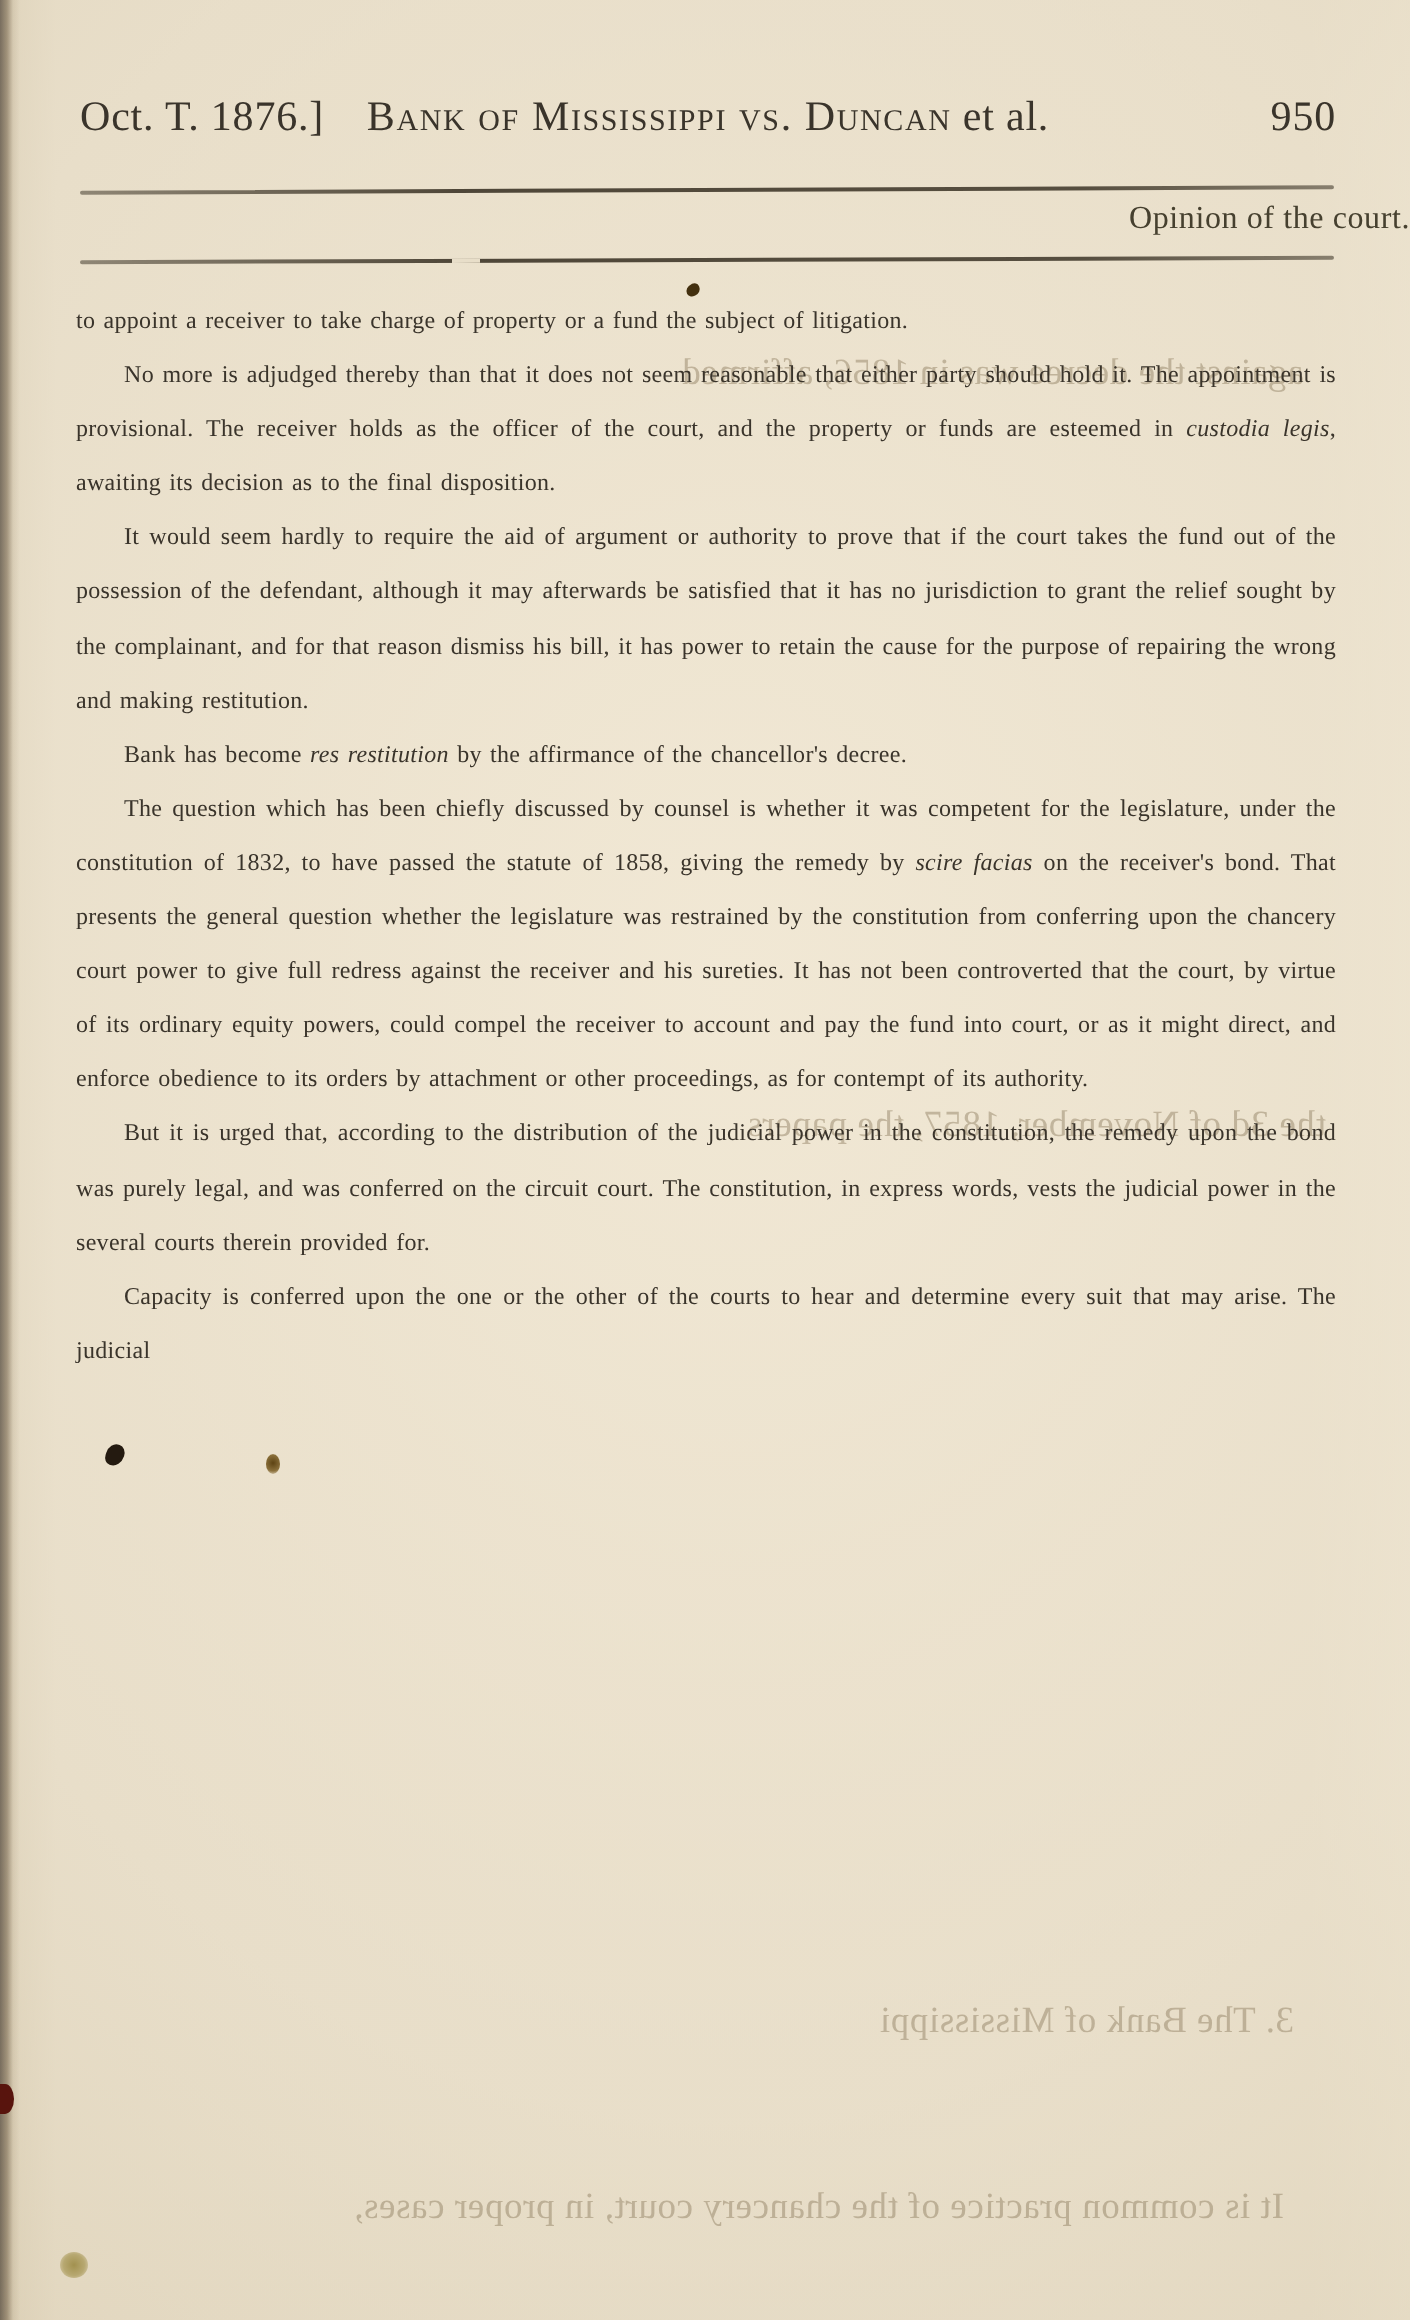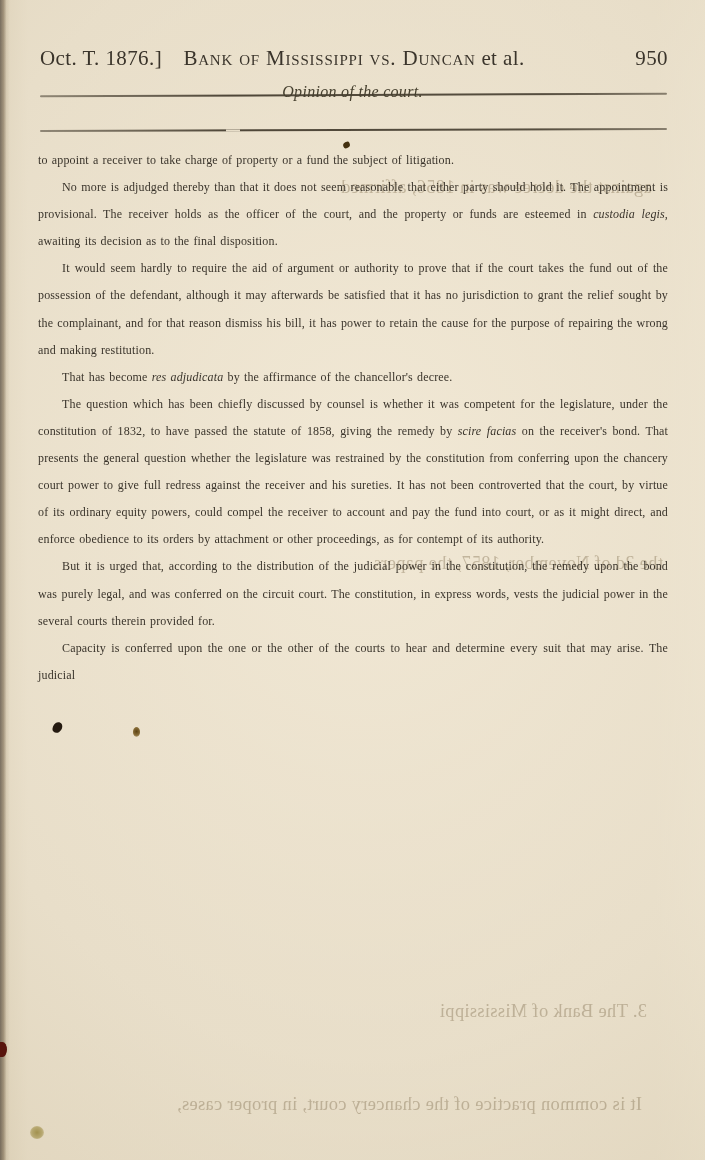--- a/index.html
+++ b/index.html
@@ -38,24 +38,23 @@
     border-radius: 1px;
   }
   .rule-1 { top: 94px; transform: rotate(-0.25deg); }
   .rule-2 { top: 129px; transform: rotate(-0.2deg); }
   .rule-2::after {
     content: ""; position: absolute; left: 186px; width: 14px; height: 2px;
     background: #e8dec9; 
   }
 
   .running-head {
-    position: absolute; top: 83px; left: 0; width: 705px;
-    text-align: center; font-size: 16px; color: #46402f;
+    position: absolute; top: 101px; left: 0; width: 705px;
+    text-align: right; font-size: 16px; color: #46402f;
     letter-spacing: 0.3px;
-    font-style: italic;
   }
 
   .opinion-body {
     position: absolute; top: 147px; left: 38px; width: 630px;
     font-size: 12px; line-height: 27.1px;
     text-align: justify;
     letter-spacing: 0.15px;
     word-spacing: 1px;
   }
   .para { margin: 0; }
@@ -105,21 +104,21 @@
 
   <div class="ghost ghost-1">against the decree was in 1856, affirmed</div>
   <div class="ghost ghost-2">the 3d of November, 1857, the papers</div>
   <div class="ghost ghost-3">3. The Bank of Mississippi</div>
   <div class="ghost ghost-4">It is common practice of the chancery court, in proper cases,</div>
 
   <div class="opinion-body">
       <p class="para"><span>to appoint a receiver to take charge of property or a fund the subject of litigation.</span></p>
       <p class="para indent"><span>No more is adjudged thereby than that it does not seem reasonable that either party should hold it. The appointment is provisional. The receiver holds as the officer of the court, and the property or funds are esteemed in </span><i>custodia legis</i><span>, awaiting its decision as to the final disposition.</span></p>
       <p class="para indent"><span>It would seem hardly to require the aid of argument or authority to prove that if the court takes the fund out of the possession of the defendant, although it may afterwards be satisfied that it has no jurisdiction to grant the relief sought by the complainant, and for that reason dismiss his bill, it has power to retain the cause for the purpose of repairing the wrong and making restitution.</span></p>
-      <p class="para indent"><span>That has become </span><i>res adjudicata</i><span> by the affirmance of the chancellor's decree.</span></p>
+      <p class="para indent"><span>Bank has become </span><i>res restitution</i><span> by the affirmance of the chancellor's decree.</span></p>
       <p class="para indent"><span>The question which has been chiefly discussed by counsel is whether it was competent for the legislature, under the constitution of 1832, to have passed the statute of 1858, giving the remedy by </span><i>scire facias</i><span> on the receiver's bond. That presents the general question whether the legislature was restrained by the constitution from conferring upon the chancery court power to give full redress against the receiver and his sureties. It has not been controverted that the court, by virtue of its ordinary equity powers, could compel the receiver to account and pay the fund into court, or as it might direct, and enforce obedience to its orders by attachment or other proceedings, as for contempt of its authority.</span></p>
       <p class="para indent"><span>But it is urged that, according to the distribution of the judicial power in the constitution, the remedy upon the bond was purely legal, and was conferred on the circuit court. The constitution, in express words, vests the judicial power in the several courts therein provided for.</span></p>
       <p class="para indent"><span>Capacity is conferred upon the one or the other of the courts to hear and determine every suit that may arise. The judicial</span></p>
     </div>
 
   <div class="spot spot-charge"></div>
   <div class="spot spot-restrained"></div>
   <div class="spot spot-the"></div>
   <div class="spot spot-red-edge"></div>
   <div class="spot spot-olive"></div>

